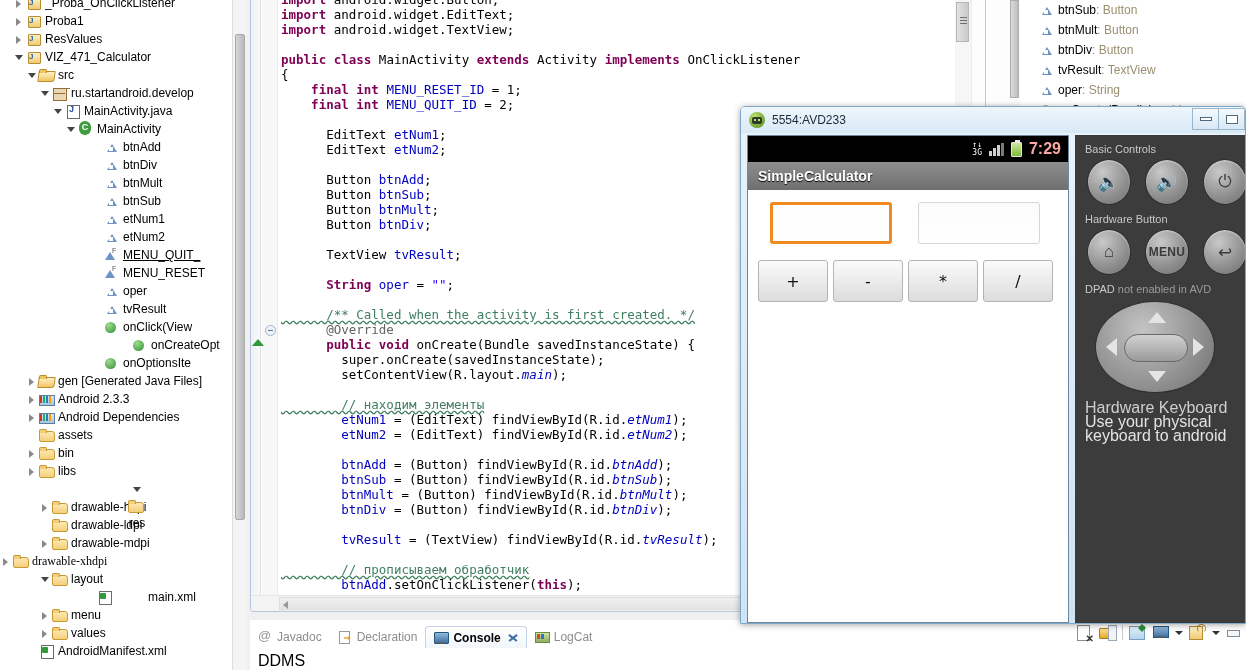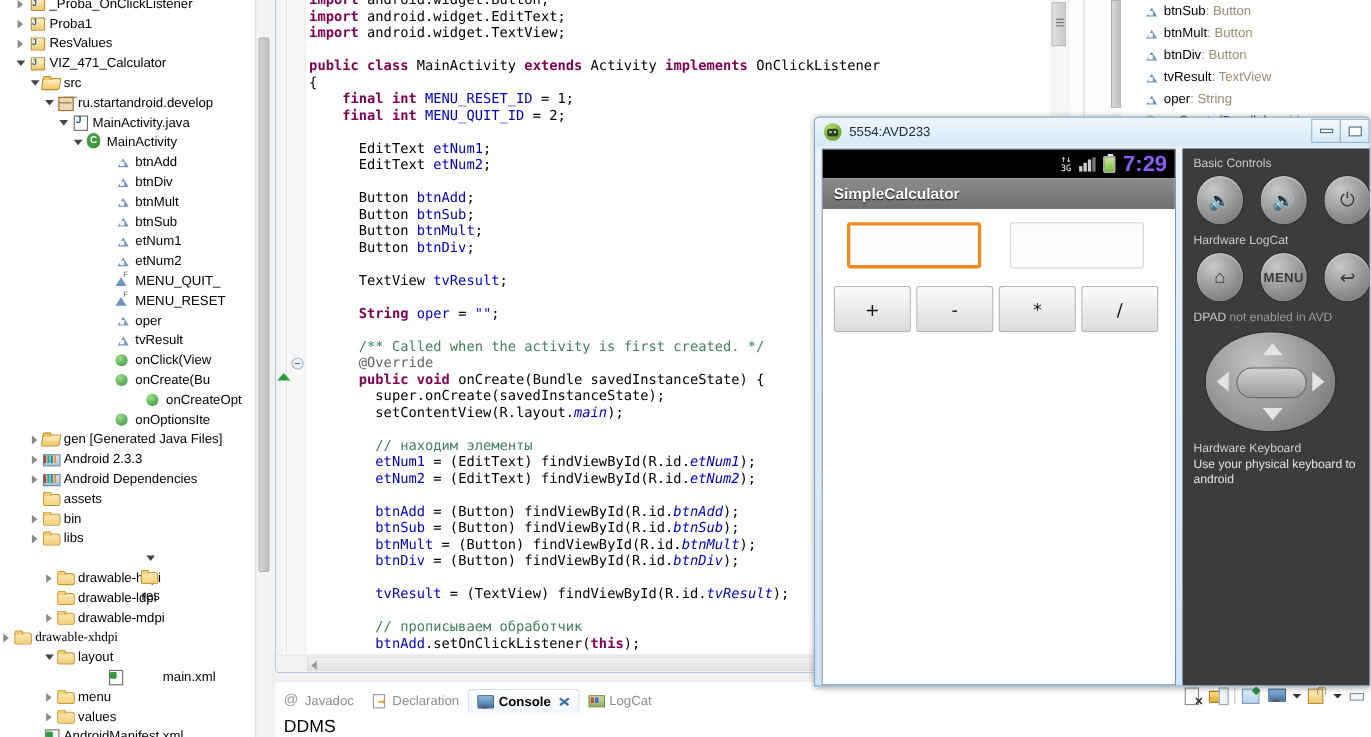--- a/index.html
+++ b/index.html
@@ -168,21 +168,21 @@
     position:absolute; left:30px; top:-8px; white-space:pre;
     font-family:"DejaVu Sans Mono", monospace; font-size:12.5px;
     line-height:15px; color:#000;
   }
   .k { color:#7f0055; font-weight:bold; }
   .c { color:#3f7f5f; }
   .s { color:#2a00ff; }
   .f { color:#0000c0; }
   .fi{ color:#0000c0; font-style:italic; }
   .a { color:#646464; }
-  .sq{ text-decoration-style: wavy; text-decoration-color:#3f7f5f;margin-top:20px; }
+  .sq{ text-decoration: underline; text-decoration-style: wavy; text-decoration-color:#3f7f5f;margin-top:20px; }
 
   #editor-vscroll{
     position:absolute; right:14px; top:0; width:16px; height:596px; background:#f6f6f6;
   }
   #editor-vthumb{
     position:absolute; left:1px; top:2px; width:13px; height:40px;
     background:linear-gradient(90deg,#e2e2e2,#c9c9c9); border:1px solid #b5b5b5;
   }
   #editor-vthumb::after{
     content:""; position:absolute; left:3px; top:14px; width:7px;height:1px;
@@ -327,21 +327,21 @@
   }
   #emu-status{
     position:absolute; left:0;top:0;width:320px;height:26px;background:#000;
     display:flex; align-items:center; justify-content:flex-end; padding-right:7px; gap:7px;
   }
   #st-3g{ color:#fff; font-size:8px; line-height:8px; font-family:"DejaVu Sans Mono",monospace; text-align:center; }
   #st-sig{ display:flex; align-items:flex-end; gap:1px; height:13px; }
   #st-sig i{ width:3px; background:#cfcfcf; display:block; }
   #st-batt{ width:11px;height:15px;background:linear-gradient(#cfe6a0,#7cbb3a);border:1px solid #e8e8e8;border-radius:1px;position:relative;}
   #st-batt::before{content:"";position:absolute;left:3px;top:-3px;width:5px;height:2px;background:#e8e8e8;}
-  #st-time{ color:#8b5cf6; font-size:20px; font-weight:bold; }
+  #st-time{ color:#fca5a5; font-size:16px; font-weight:bold; }
   #emu-appbar{
     position:absolute; left:0; top:26px; width:320px; height:28px;
     background:linear-gradient(#8d8d8d,#6f6f6f);
     display:flex; align-items:center; padding-left:10px;
   }
   #emu-appbar span{ color:#fff; font-size:14px; font-weight:bold; text-shadow:0 1px 1px #000;}
   #emu-body{ position:absolute; left:0; top:54px; width:320px; height:432px; background:#fff; }
   .et {
     position:absolute; top:12px; height:42px; background:#fefefe;
   }
@@ -380,21 +380,21 @@
   }
   #dpad .ctr{
     position:absolute; left:28px; top:32px; width:64px; height:28px; border-radius:14px;
     background:linear-gradient(#d2d2d2,#9a9a9a); border:1px solid #6a6a6a;
   }
   #dpad .ar{ position:absolute; width:0;height:0; }
   #dpad .up{ left:52px; top:10px; border-bottom:11px solid #e4e4e4; border-left:9px solid transparent;border-right:9px solid transparent;}
   #dpad .dn{ left:52px; bottom:10px; border-top:11px solid #e4e4e4; border-left:9px solid transparent;border-right:9px solid transparent;}
   #dpad .lf{ left:10px; top:36px; border-right:11px solid #e4e4e4; border-top:9px solid transparent;border-bottom:9px solid transparent;}
   #dpad .rt{ right:10px; top:36px; border-left:11px solid #e4e4e4; border-top:9px solid transparent;border-bottom:9px solid transparent;}
-  #hwkb{ color:#d2d2d2; font-size:11px; margin:8px 0 0 10px; line-height:14px; }
+  #hwkb{ color:#d2d2d2; font-size:16px; margin:8px 0 0 10px; line-height:14px; }
   #hwkb .t1{ color:#cfcfcf; }
   #hwkb .t2{ color:#e3e3e3; }
 
   
   #top-strip-right{
     position:absolute; left:986px; top:0; width:23px; height:596px; background:#fdfdfd;
   }
   #bg-right-lower{
     position:absolute; left:986px; top:104px; width:260px; height:516px;
     background:#f2f6fa;
@@ -473,21 +473,21 @@
         <div class="tree-row" style="padding-left: 91px;">
           <span class="tw "></span>
           <span class="ic ic-field"></span>
           <span class="lbl">etNum1</span>
         </div>
         <div class="tree-row" style="padding-left: 91px;">
           <span class="tw "></span>
           <span class="ic ic-field"></span>
           <span class="lbl">etNum2</span>
         </div>
-        <div class="tree-row" style="padding-left: 91px;">
+        <div class="tree-row" style="padding-left: 91px; text-decoration: underline;">
           <span class="tw "></span>
           <span class="ic ic-field-f"></span>
           <span class="lbl">MENU_QUIT_</span>
         </div>
         <div class="tree-row" style="padding-left: 91px;">
           <span class="tw "></span>
           <span class="ic ic-field-f"></span>
           <span class="lbl">MENU_RESET</span>
         </div>
         <div class="tree-row" style="padding-left: 91px;">
@@ -497,25 +497,20 @@
         </div>
         <div class="tree-row" style="padding-left: 91px;">
           <span class="tw "></span>
           <span class="ic ic-field"></span>
           <span class="lbl">tvResult</span>
         </div>
         <div class="tree-row" style="padding-left: 91px;">
           <span class="tw "></span>
           <span class="ic ic-method"></span>
           <span class="lbl">onClick(View</span>
-        </div>
-        <div class="tree-row" style="padding-left: 91px;">
-          <span class="tw "></span>
-          <span class="ic ic-method"></span>
-          <span class="lbl">onCreate(Bu</span>
         </div>
         <div class="tree-row" style="padding-left: 119px;">
           <span class="tw "></span>
           <span class="ic ic-method"></span>
           <span class="lbl">onCreateOpt</span>
         </div>
         <div class="tree-row" style="padding-left: 91px;">
           <span class="tw "></span>
           <span class="ic ic-method"></span>
           <span class="lbl">onOptionsIte</span>
@@ -738,21 +733,21 @@
     </div>
 
     <div id="avd">
       <div class="avd-sec">Basic Controls</div>
       <div class="avd-row">
         <div class="rb">🔈</div>
         <div class="rb">🔊</div>
         <div class="rb">⏻</div>
       </div>
 
-      <div class="avd-sec">Hardware LogCat</div>
+      <div class="avd-sec">Hardware Button</div>
       <div class="avd-row">
         <div class="rb">⌂</div>
         <div class="rb menu">MENU</div>
         <div class="rb">↩</div>
       </div>
 
       <div class="avd-sec">
         <span>DPAD</span>
         <span class="muted">not enabled in AVD</span>
       </div>

